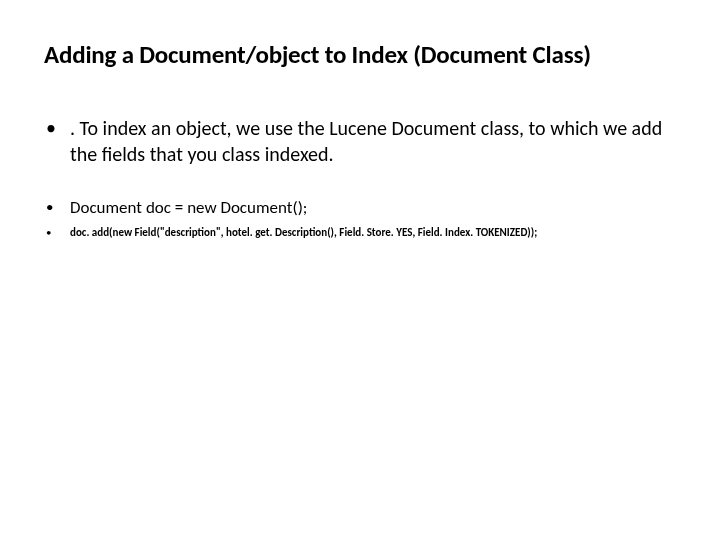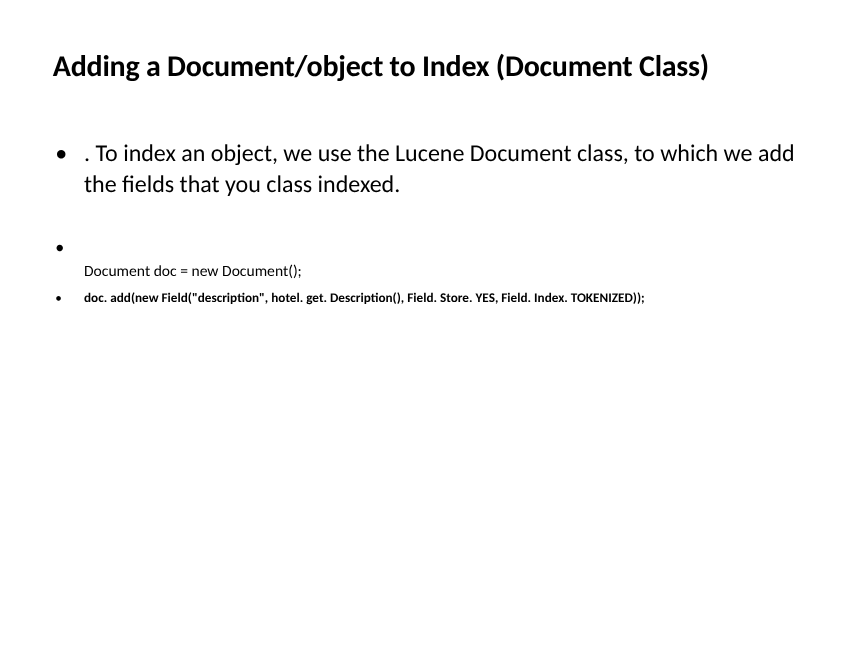--- a/index.html
+++ b/index.html
@@ -5,21 +5,21 @@
   * { margin: 0; padding: 0; box-sizing: border-box; }
   html, body { width: 720px; height: 540px; background: #fff; font-family: Calibri, "Segoe UI", Arial, sans-serif; color: #000; }
   .slide { width: 720px; height: 401px; padding: 40px 44px 0 44px; position: relative; }
   .title { font-size: 25px; font-weight: 700; line-height: 1.2; margin-bottom: 46px; letter-spacing: -0.2px; }
   ul { list-style: none; }
   .b1 { display: flex; align-items: flex-start; margin-bottom: 30px; }
   .b1 .dot { font-size: 20px; line-height: 1.25; width: 26px; flex: 0 0 26px; text-align: left; padding-left: 2px; }
   .b1 .txt { font-size: 20px; line-height: 1.28; flex: 1; }
   .b2 { display: flex; align-items: flex-start; margin-top: 4px; }
   .b2 .dot { font-size: 15px; line-height: 1.35; width: 26px; flex: 0 0 26px; text-align: left; padding-left: 2px; }
-  .b2 .txt { font-size: 13px; line-height: 1.35; flex: 1; margin-top: 21px; }
+  .b2 .txt { font-size: 17px; line-height: 1.35; flex: 1; }
   .b3 { display: flex; align-items: flex-start; margin-top: 6px; }
   .b3 .dot { font-size: 11px; line-height: 1.35; width: 26px; flex: 0 0 26px; text-align: left; padding-left: 2px; }
   .b3 .txt { font-size: 11px; line-height: 1.35; font-weight: 700; flex: 1; }
 </style>
 </head>
 <body>
 
 <div class="slide">
   <h1 class="title">Adding a Document/object to Index (Document  Class)</h1>
 

